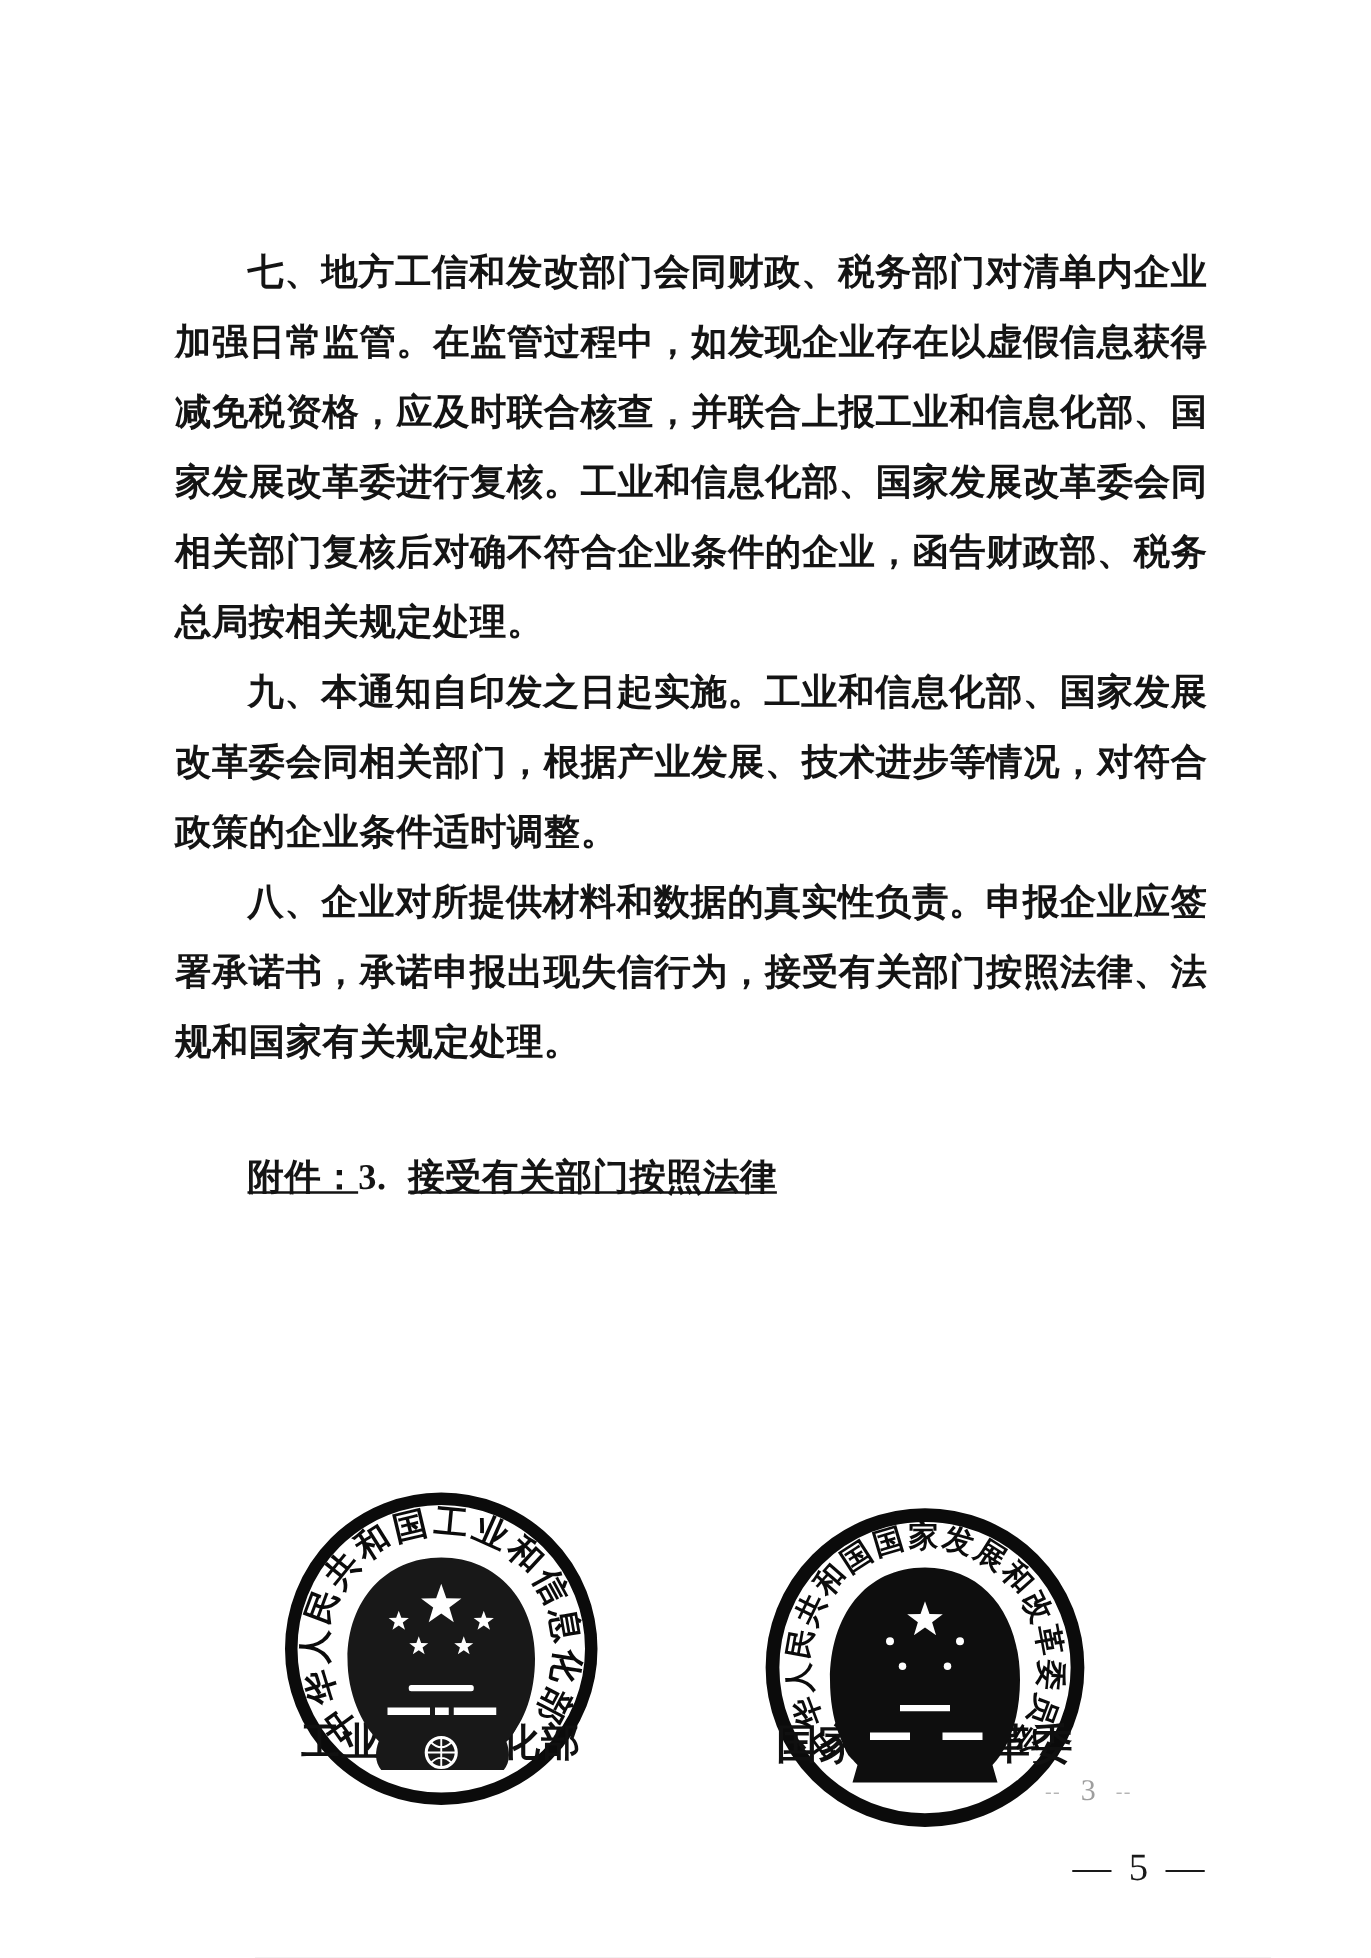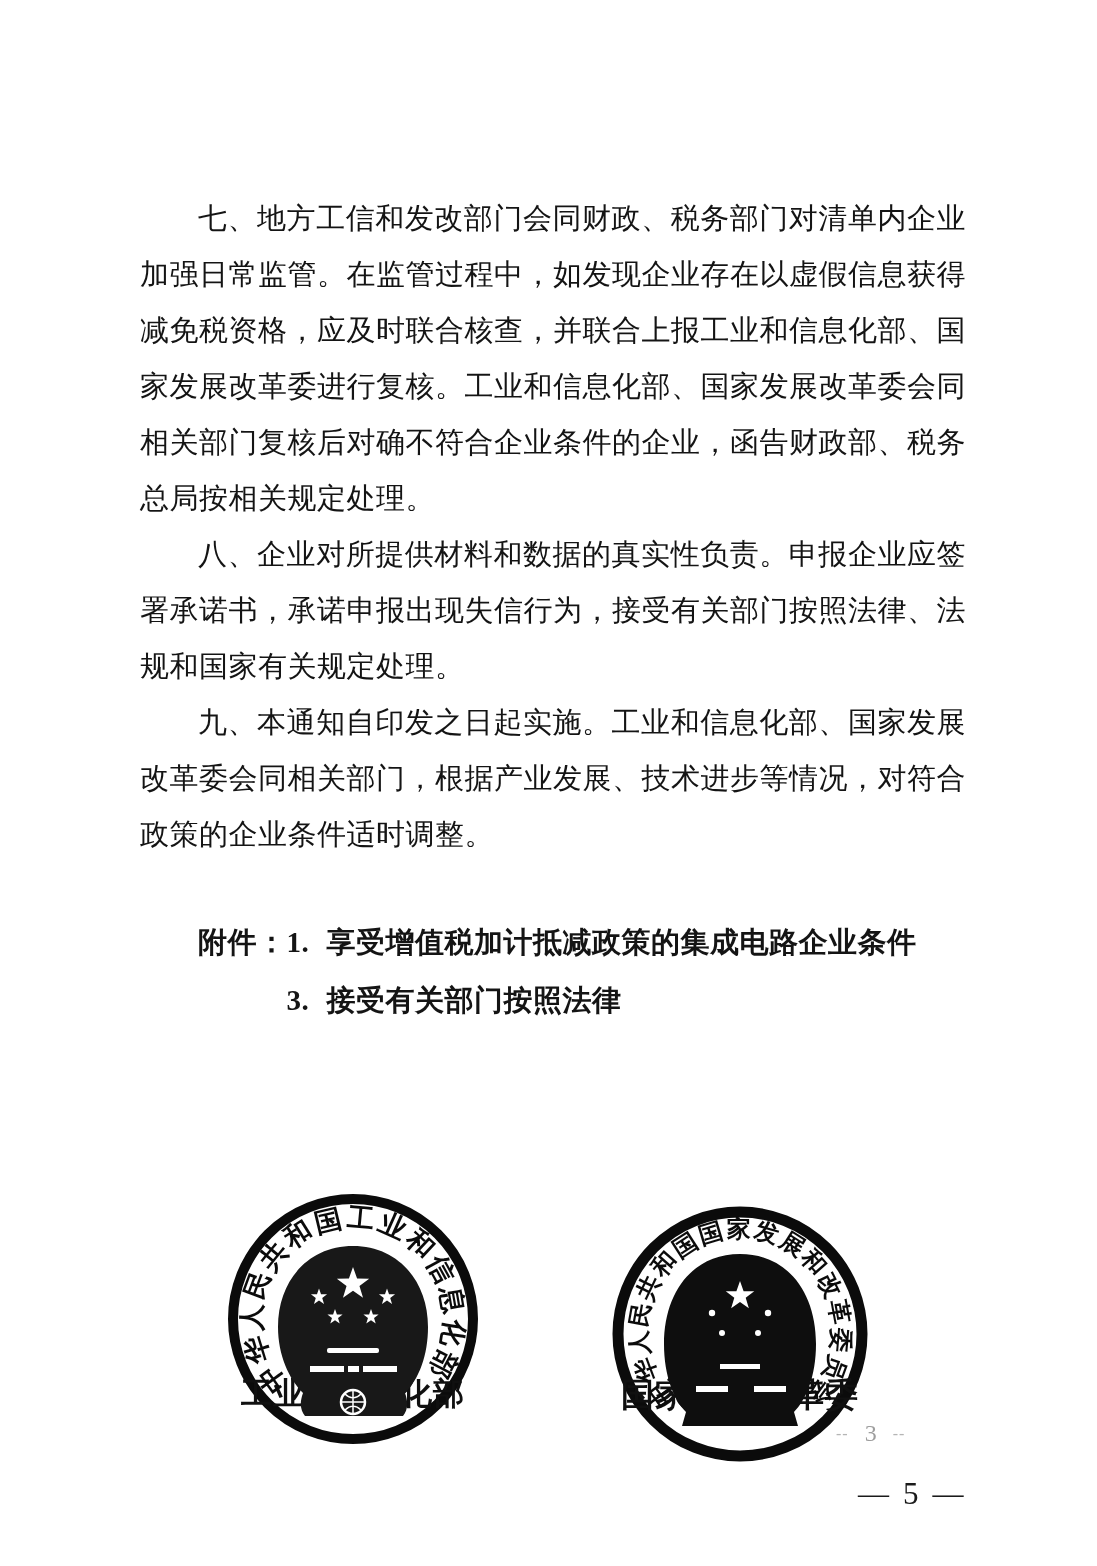--- a/index.html
+++ b/index.html
@@ -19,30 +19,31 @@
     width:826px;
     font-size:29px;
     line-height:56px;
     letter-spacing:0.5px;
     text-align:justify;
     text-justify:inter-ideograph;
   }
   .body-text p {
     margin:0;
     text-indent:2em;
-    font-weight:400;
+    font-weight:700;
   }
   
   .attachments {
     margin-top:51px;
     font-weight:bold;
     line-height:58px;
     letter-spacing:0.5px;
     display:flex;
-    align-items:flex-start;
+    align-items:flex-end;
+    text-decoration:underline;
   }
   .att-label {
     flex:0 0 auto;
     padding-left:58px;   
     white-space:nowrap;
   }
   .att-items { flex:1 1 auto; }
   .att-item {
     padding-left:40px;
     text-indent:-40px;
@@ -84,27 +85,26 @@
     color:#1a1a1a;
   }
 </style>
 </head>
 <body>
 
 <div class="page">
 
   <div class="body-text">
     <p>七、地方工信和发改部门会同财政、税务部门对清单内企业加强日常监管。在监管过程中，如发现企业存在以虚假信息获得减免税资格，应及时联合核查，并联合上报工业和信息化部、国家发展改革委进行复核。工业和信息化部、国家发展改革委会同相关部门复核后对确不符合企业条件的企业，函告财政部、税务总局按相关规定处理。</p>
+    <p>九、本通知自印发之日起实施。工业和信息化部、国家发展改革委会同相关部门，根据产业发展、技术进步等情况，对符合政策的企业条件适时调整。</p>
     <p>八、企业对所提供材料和数据的真实性负责。申报企业应签署承诺书，承诺申报出现失信行为，接受有关部门按照法律、法规和国家有关规定处理。</p>
-    <p>九、本通知自印发之日起实施。工业和信息化部、国家发展改革委会同相关部门，根据产业发展、技术进步等情况，对符合政策的企业条件适时调整。</p>
 
     <div class="attachments">
       <span class="att-label">附件：</span>
       <div class="att-items">
-        <div class="att-item"><span class="att-num">1.</span><span>享受增值税加计抵减政策的集成电路企业条件</span></div>
         <div class="att-item"><span class="att-num">3.</span><span>接受有关部门按照法律</span></div>
       </div>
     </div>
   </div>
 
   <div class="seal seal-left">
     <svg viewBox="0 0 258 258">
       <defs>
         <polygon id="star" points="0,-10 2.4,-3.2 9.5,-3.1 3.8,1.2 5.9,8.1 0,4 -5.9,8.1 -3.8,1.2 -9.5,-3.1 -2.4,-3.2"></polygon>
         <path id="arcL" d="M 64 194 A 92 92 0 1 1 194 194" fill="none"></path>

